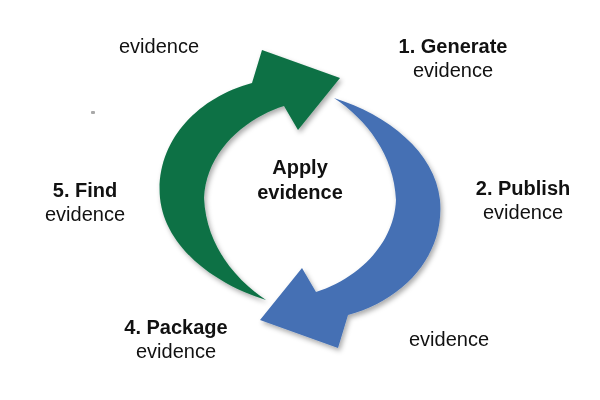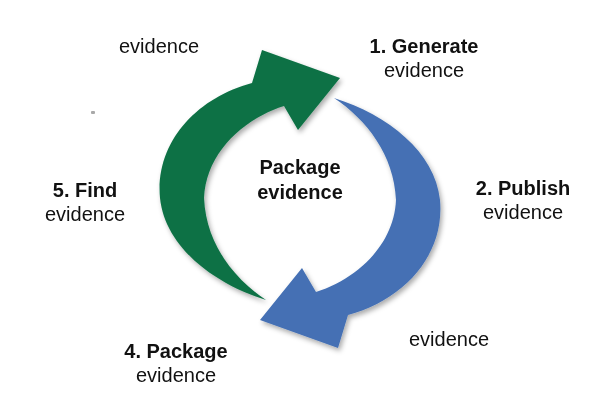--- a/index.html
+++ b/index.html
@@ -51,46 +51,46 @@
                L 298 130
                L 284 106
                C 243 119 206 153 204 198
                C 206 243 233 278 266 300
                Z" fill="#4470B4"></path>
     </g>
   </svg>
 
   <div class="stray"></div>
 
-  <div class="step-label" style="left:324px;top:34px">
+  <div class="step-label" style="left:353px;top:34px">
     <div class="l1">1. Generate</div>
     <div class="l2">evidence</div>
   </div>
 
   <div class="step-label" style="left:423px;top:176px">
     <div class="l1">2. Publish</div>
     <div class="l2">evidence</div>
   </div>
 
   <div class="step-label" style="left:349px;top:327px">
     <div class="l2">evidence</div>
   </div>
 
-  <div class="step-label" style="left:76px;top:339px">
+  <div class="step-label" style="left:76px;top:315px">
     <div class="l1">4. Package</div>
     <div class="l2">evidence</div>
   </div>
 
   <div class="step-label" style="left:-15px;top:178px">
     <div class="l1">5. Find</div>
     <div class="l2">evidence</div>
   </div>
 
   <div class="step-label" style="left:59px;top:34px">
     <div class="l2">evidence</div>
   </div>
 
   <div class="center-label">
-    <div>Package</div>
+    <div>Apply</div>
     <div>evidence</div>
   </div>
 
 </div>
 
 </body></html>

